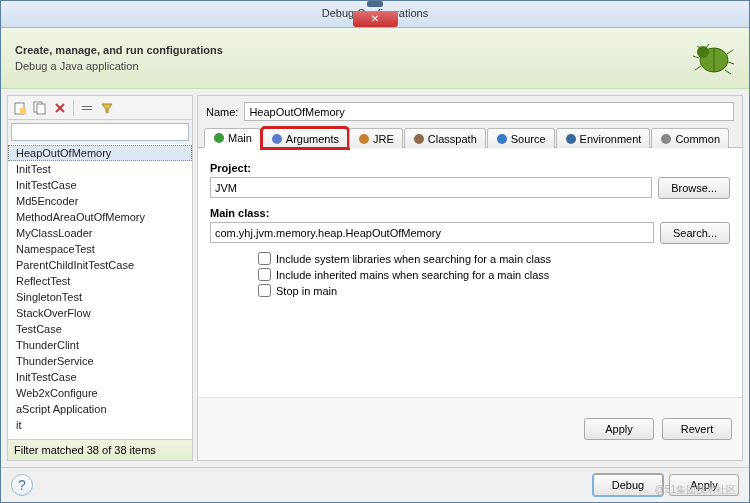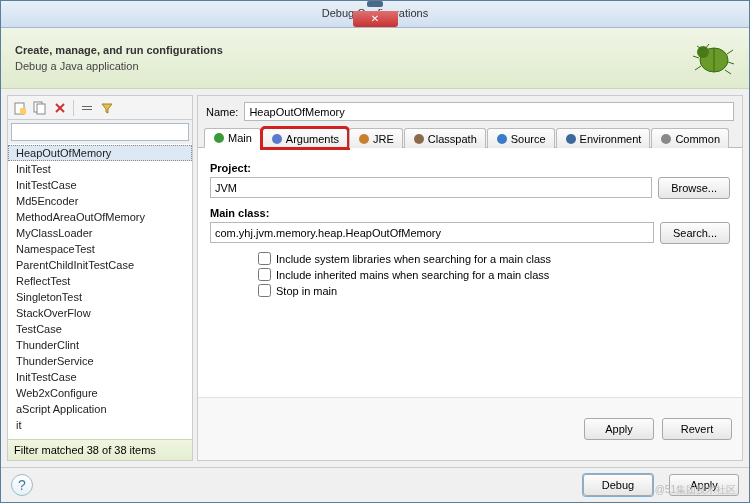--- a/index.html
+++ b/index.html
@@ -35,21 +35,21 @@
 .tab-ic { width: 12px; height: 12px; display: inline-block; }
 .form-area { flex: 1; padding: 10px 12px; background: #fff; }
 .form-area .lbl { display: block; margin: 4px 0 3px; font-weight: bold; }
 .field-row { display: flex; gap: 6px; margin-bottom: 8px; }
 .field-row input { flex: 1; border: 1px solid #b8b8b8; padding: 3px 4px; height: 21px; }
 .btn { border: 1px solid #a8a8a8; background: linear-gradient(#fdfdfd,#e6e6e6); padding: 2px 12px; height: 22px; border-radius: 3px; cursor: pointer; min-width: 70px; }
 .cb-row { display: flex; align-items: center; gap: 5px; margin: 3px 0; padding-left: 48px; }
 .bottom-btns { display: flex; justify-content: flex-end; gap: 8px; padding: 20px 10px; border-top: 1px solid #e0e0e0; background: #f8f8f8; }
 .footer { border-top: 1px solid #ccc; background: #f0f0f0; padding: 6px 10px; display: flex; align-items: center; }
 .help-ic { width: 22px; height: 22px; border: 1px solid #9bc; border-radius: 11px; color: #479; text-align: center; line-height: 20px; font-size: 14px; cursor: pointer; background: linear-gradient(#fff,#e8f0f7); }
-.footer-btns { margin-left: auto; display: flex; gap: 16px; border-radius: 9px; }
+.footer-btns { margin-left: auto; display: flex; gap: 6px; border-radius: 9px; }
 .btn.primary { box-shadow: 0 0 0 1px #7ab0e0; }
 .watermark { position: absolute; right: 14px; bottom: 6px; color: #bbb; font-size: 10px; }
 </style>
 </head>
 <body>
 
 <div class="window">
   <div class="titlebar">
     <div class="titlebar-icon"></div>
     <div class="titlebar-text">Debug Configurations</div>

